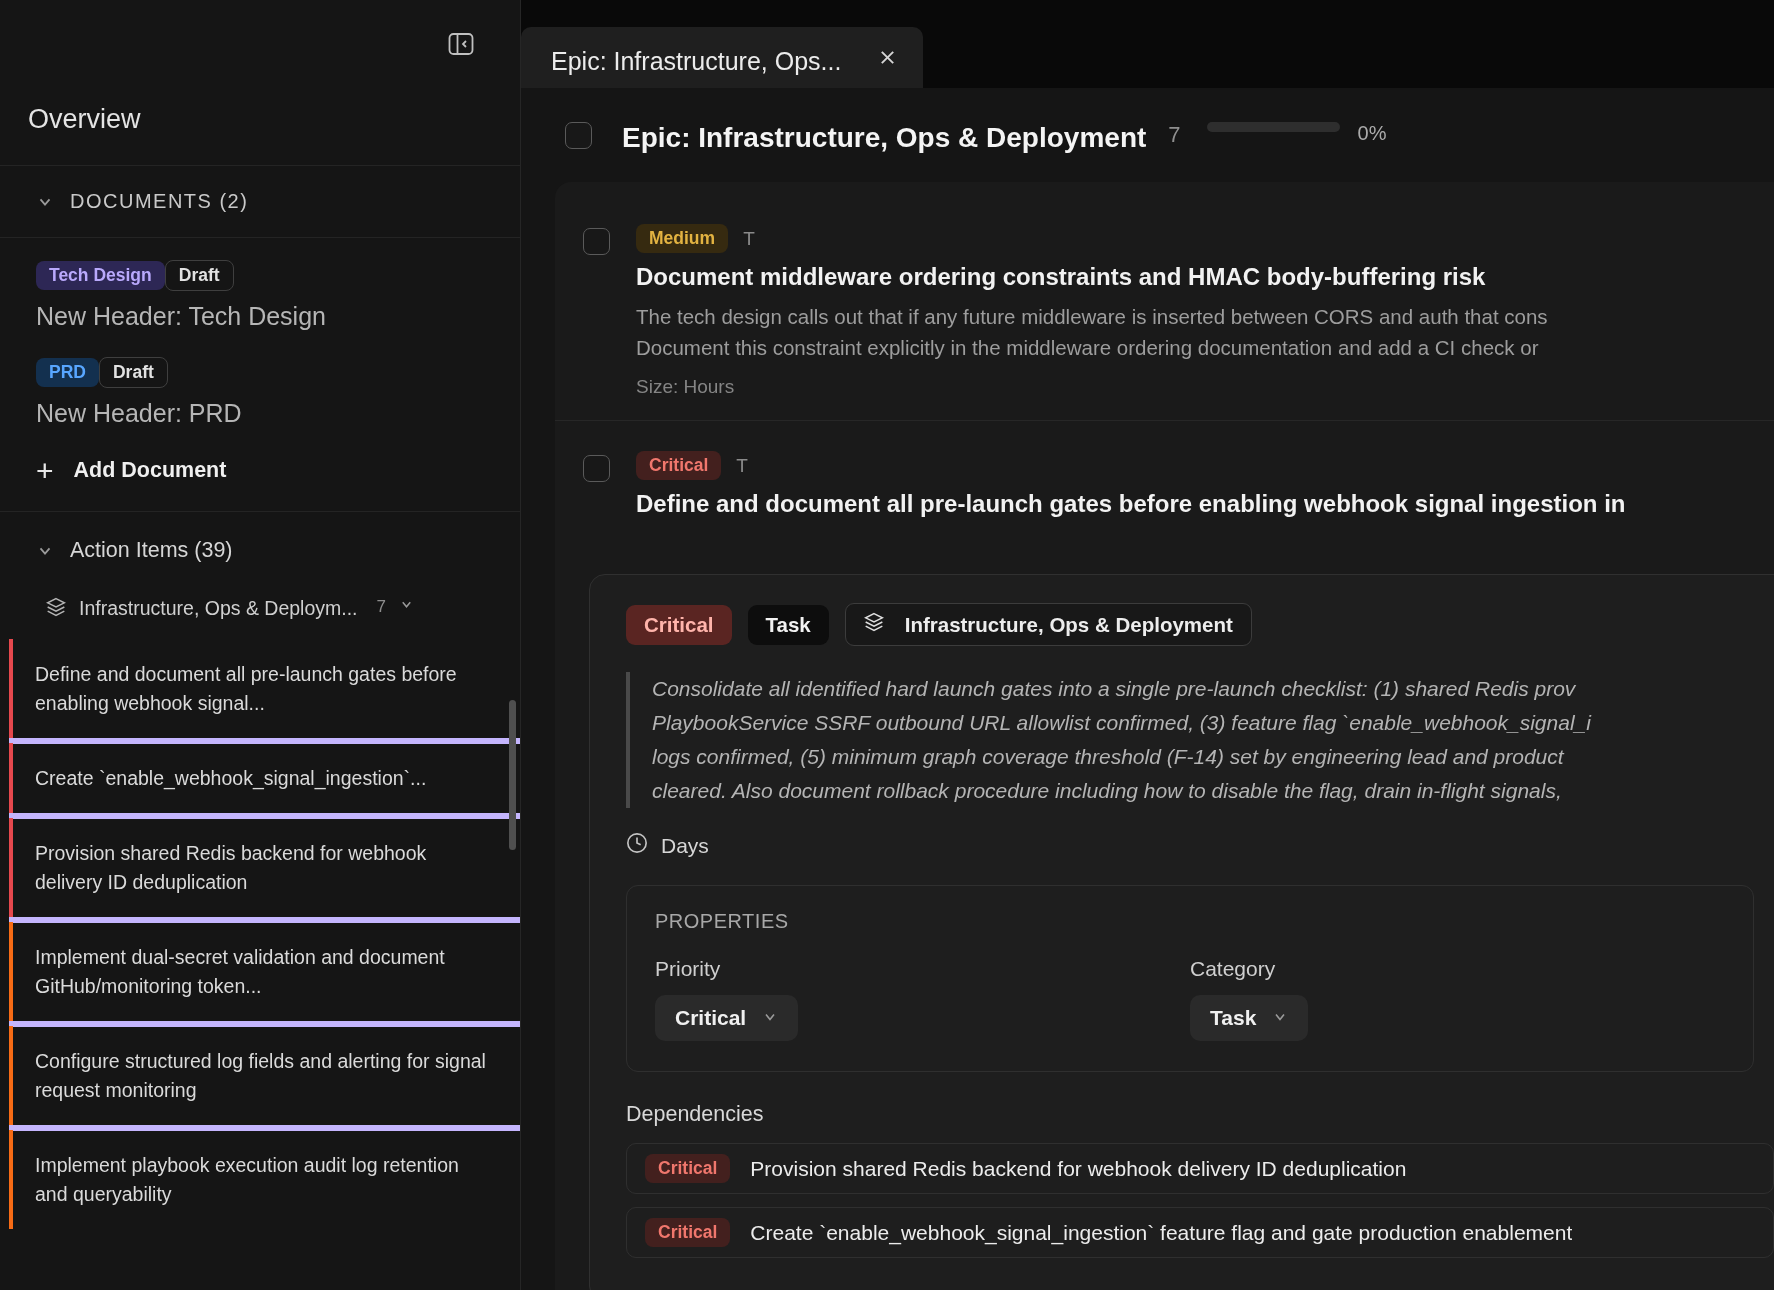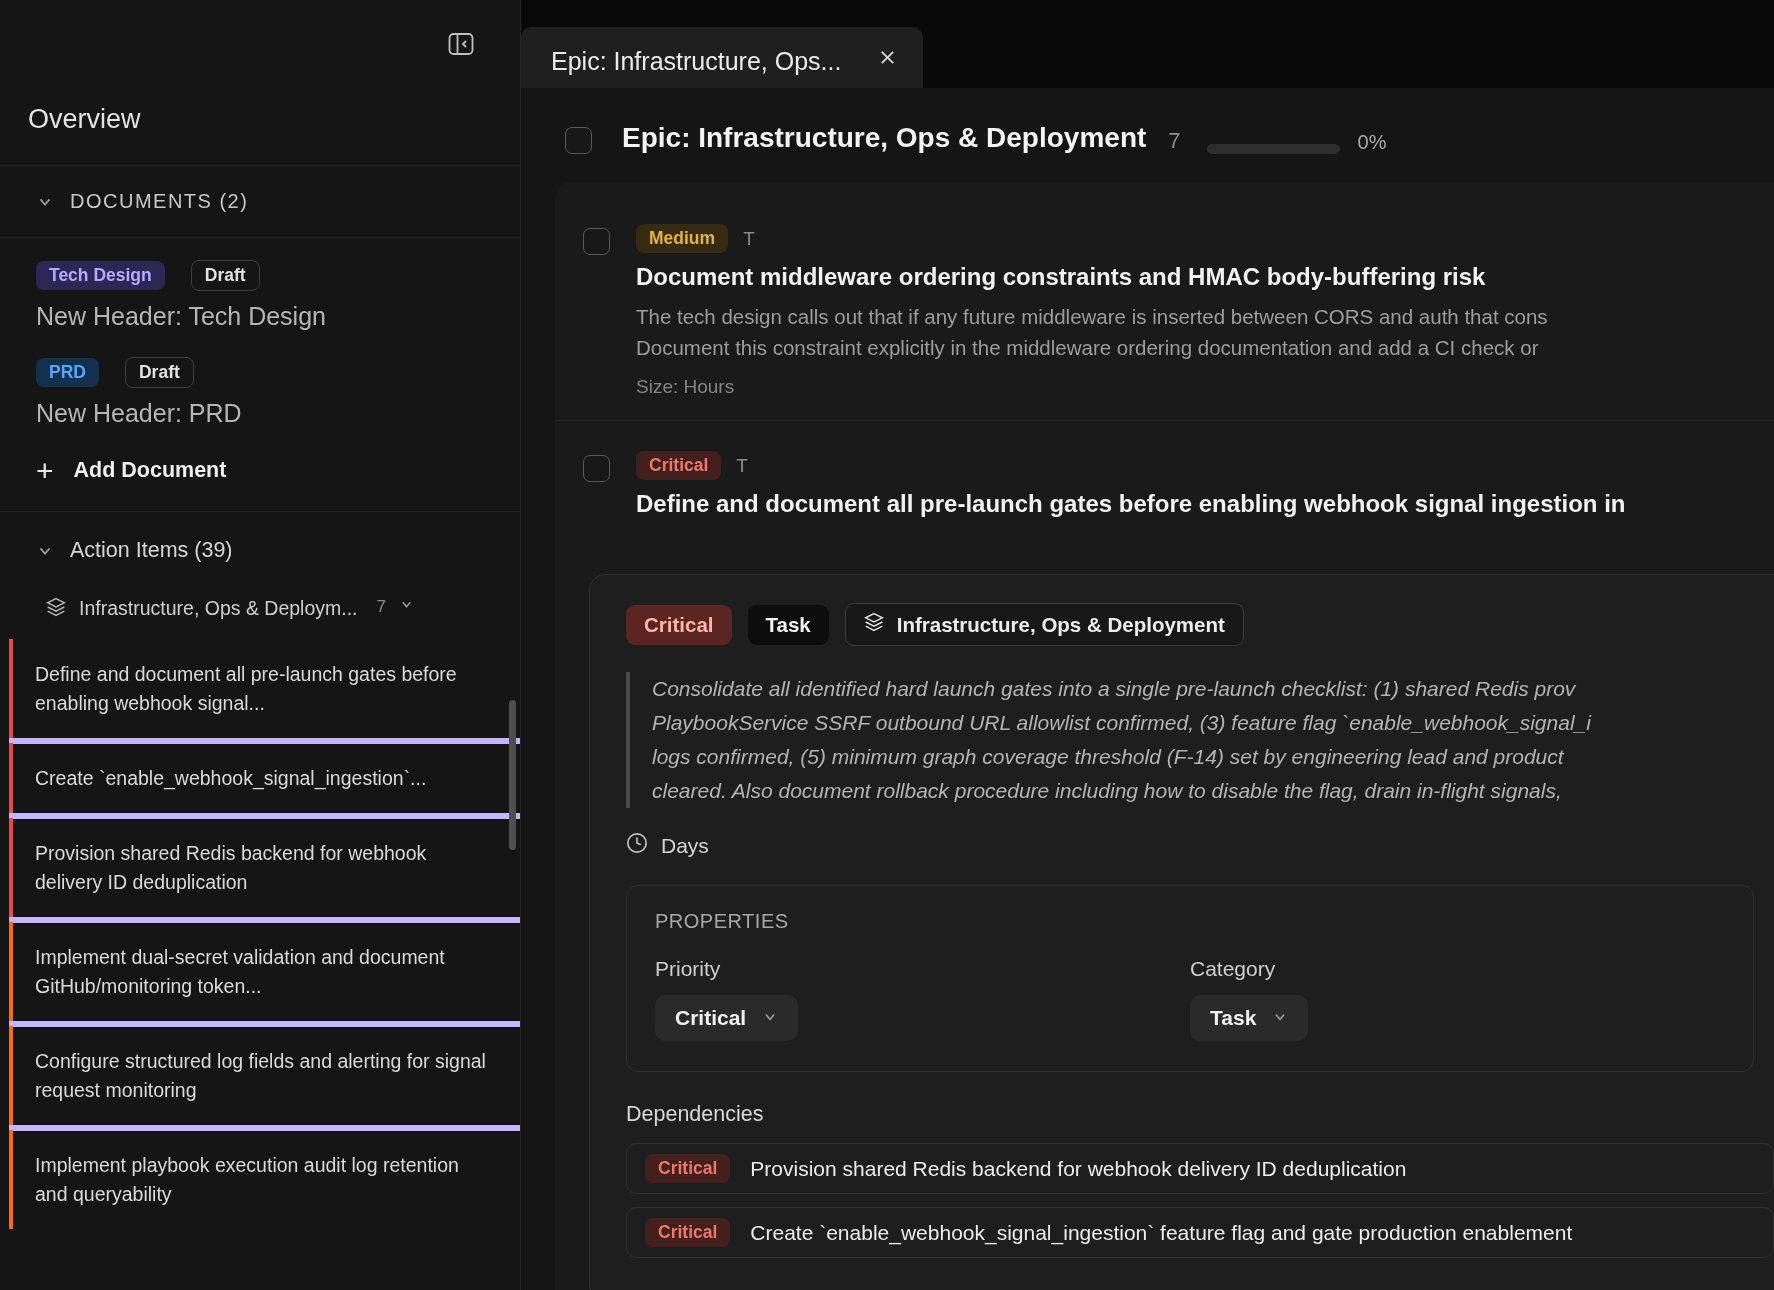--- a/index.html
+++ b/index.html
@@ -12,21 +12,21 @@
     position:relative; overflow:hidden; }
   .sb-top { height:88px; display:flex; align-items:center; justify-content:flex-end; padding-right:46px; }
   .icon-btn { background:none; border:none; color:#c0c0c0; cursor:pointer; display:flex; align-items:center; }
   .sb-overview { padding:16px 28px 30px; font-size:27px; color:#e4e4e4; border-bottom:1px solid #242424; }
   .sb-sec-header { display:flex; align-items:center; gap:16px; padding:24px 36px; color:#c9c9c9;
     font-size:20px; letter-spacing:1.5px; }
   .sb-sec-header.docs { border-bottom:1px solid #242424; }
   .sb-sec-header.ai { border-top:1px solid #242424; font-size:21.5px; letter-spacing:0; color:#d6d6d6; padding:26px 36px 20px; }
   .chev svg, .chev-sm svg { display:block; }
   .doc-item { padding:22px 36px 4px; }
-  .badge-row { display:flex; align-items:center; gap:26px; margin-bottom:11px; }
+  .badge-row { display:flex; align-items:center; gap:0; margin-bottom:11px; }
   .badge { font-size:17.5px; font-weight:600; padding:4px 13px; border-radius:8px; white-space:nowrap; }
   .badge.techdesign { background:var(--techdesign-bg); color:var(--techdesign-text); }
   .badge.prd { background:var(--prd-bg); color:var(--prd-text); }
   .badge.outline { background:transparent; border:1px solid #3f3f3f; color:#e2e2e2; }
   .doc-title { font-size:25px; color:#b6b6b6; }
   .add-doc { display:flex; align-items:center; gap:20px; margin:26px 36px 28px; background:none; border:none;
     color:#f0f0f0; font-size:21.5px; font-weight:700; cursor:pointer; font-family:inherit; }
   .plus-glyph { font-size:30px; font-weight:300; color:#e8e8e8; line-height:20px; }
   .ai-group-row { display:flex; align-items:flex-start; gap:13px; padding:14px 30px 18px 46px; color:#d0d0d0; font-size:19.5px; }
   .ai-count { color:#8d8d8d; font-size:17px; margin-left:6px; }
@@ -41,21 +41,21 @@
 
   
   .main { flex:1; display:flex; flex-direction:column; min-width:0; background:#151515; }
   .tabstrip { height:88px; background:#090909; display:flex; align-items:flex-end; }
   .tab { height:61px; width:402px; background:#1f1f1f; border-radius:10px 10px 0 0; display:flex;
     align-items:center; justify-content:space-between; padding:0 26px 0 30px; cursor:pointer; }
   .tab-label { font-size:25px; color:#ececec; white-space:nowrap; overflow:hidden;margin-top:7px; }
   .tab-close { background:none; border:none; color:#d6d6d6; cursor:pointer; display:flex; margin-left:16px; }
   .content { flex:1; min-height:0; overflow:hidden; position:relative; }
 
-  .epic-header { display:flex; align-items:flex-end; padding:34px 0 28px 44px; }
+  .epic-header { display:flex; align-items:flex-start; padding:34px 0 28px 44px; }
   .checkbox { flex:0 0 auto; width:27px; height:27px; border:1.5px solid #5a5a5a; border-radius:7px; background:#181818; cursor:pointer; }
   .epic-title { font-size:28px; font-weight:700; color:#f4f4f4; margin-left:30px; white-space:nowrap; }
   .epic-count { font-size:22px; color:#8f8f8f; margin-left:22px; }
   .progress { width:133px; height:10px; border-radius:5px; background:#2e2e2e; margin-left:26px; overflow:hidden; }
   .progress-fill { height:100%; background:#6a6a6a; width:0; }
   .epic-pct { font-size:20px; color:#ababab; margin-left:18px; }
 
   .task-card { margin-left:34px; background:#1a1a1a; border-radius:16px 0 0 0; min-height:1100px; padding-top:12px; }
   .task-row { display:flex; align-items:flex-start; gap:26px; padding:30px 0 22px 28px; }
   .task-row .checkbox { margin-top:4px; }
@@ -68,21 +68,21 @@
   .task-desc { font-size:20.5px; color:#9d9d9d; line-height:31px; white-space:nowrap; overflow:hidden; }
   .task-size { margin-top:13px; font-size:19px; color:#858585; }
   .task-divider { height:1px; background:#272727; }
 
   .detail-panel { margin:24px 0 0 34px; width:1400px; background:#1e1e1e; border:1px solid #303030;
     border-radius:16px; padding:28px 36px 30px; }
   .pill-row { display:flex; align-items:center; gap:16px; }
   .pill { font-size:20.5px; font-weight:600; padding:8px 18px; border-radius:9px; white-space:nowrap; }
   .pill.critical { background:var(--critical-big-bg); color:var(--critical-big-text); }
   .pill.task { background:#0d0d0d; color:#f2f2f2; }
-  .pill.epic-tag { background:#181818; border:1px solid #3c3c3c; color:#ededed; display:flex; align-items:center; gap:13px; font-weight:600; }
+  .pill.epic-tag { background:#181818; border:1px solid #3c3c3c; color:#ededed; display:flex; align-items:center; gap:21px; font-weight:600; }
   .quote { margin-top:26px; border-left:4px solid #4a4a4a; padding-left:22px; }
   .quote-line { font-style:italic; color:#b4b4b4; font-size:21px; line-height:34px; white-space:nowrap; overflow:hidden; }
   .effort-row { margin-top:24px; display:flex; align-items:center; gap:13px; color:#d6d6d6; font-size:21px; }
   .props-box { margin-top:26px; width:1128px; border:1px solid #2f2f2f; border-radius:12px; padding:24px 28px 30px; }
   .props-header { font-size:20px; color:#a8a8a8; letter-spacing:0.5px; margin-bottom:24px; }
   .props-row { display:flex; }
   .prop-col { width:585px; }
   .prop-label { font-size:21px; color:#cfcfcf; margin-bottom:14px; }
   .dropdown { display:inline-flex; align-items:center; gap:16px; background:#2a2a2a; border:none; border-radius:10px;
     padding:11px 20px; font-size:21px; font-weight:600; color:#f0f0f0; cursor:pointer; font-family:inherit; }

